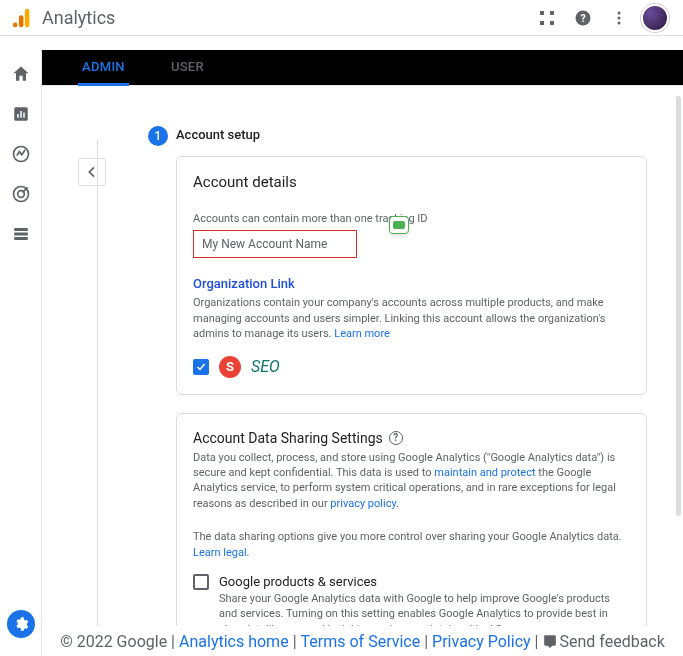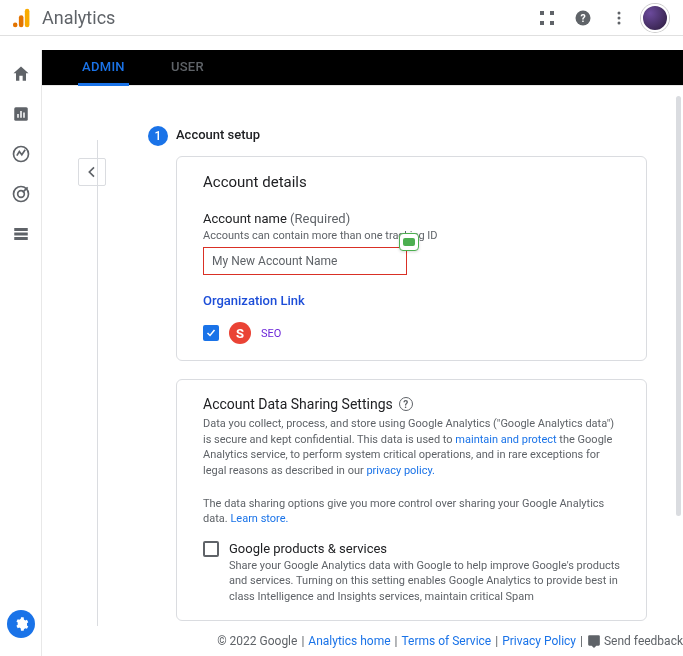--- a/index.html
+++ b/index.html
@@ -29,42 +29,42 @@
   .main-scroll { position:absolute; left:0; top:0; right:8px; bottom:0; }
   .scrollbar-ind { position:absolute; right:2px; top:10px; width:5px; height:420px; background:#dadce0; border-radius:3px;}
   .stepper-col { position:absolute; left:36px; top:12px; bottom:0; width:70px; }
   .back-circle { width:28px; height:28px; border:1px solid #dadce0; border-radius:2px; display:flex;align-items:center;justify-content:center; color:#5f6368; margin-top:60px; margin-left:0; }
   .back-circle svg{width:16px;height:16px;}
   .vline { position:absolute; left:55px; top:54px; bottom:0; width:1px; background:#dadce0;}
   .step-badge { position:absolute; left:106px; top:40px; width:20px; height:20px; border-radius:50%; background:#1a73e8; color:#fff; font-size:12px; font-weight:500; display:flex;align-items:center;justify-content:center;}
   .step-title { position:absolute; left:134px; top:41px; font-size:13px; font-weight:500; color:#202124;}
 
   .content { position:absolute; left:134px; top:70px; right:28px; bottom:0; }
-  .card { border:1px solid #dadce0; border-radius:6px; padding:16px 26px; margin-bottom:18px; }
+  .card { border:1px solid #dadce0; border-radius:6px; padding:16px 16px; margin-bottom:18px; }
   .card h3 { font-size:15px; font-weight:400; color:#202124; margin-bottom:14px; }
   .field-label { font-size:13px; color:#202124; margin-bottom:2px; }
   .field-label .req { color:#5f6368; }
   .field-help { font-size:11px; color:#5f6368; line-height:1.4;}
   .input-row { position:relative; margin-top:4px; }
-  .text-input { width:204px; border:1px solid #d93025; padding:6px 8px; font-size:12px; color:#5f6368; outline:none; }
+  .text-input { width:164px; border:1px solid #d93025; padding:6px 8px; font-size:12px; color:#5f6368; outline:none; }
   .pw-badge { position:absolute; left:196px; top:-14px; width:20px; height:18px; border:1px solid #4caf50; border-radius:4px; background:#fff; display:flex;align-items:center;justify-content:center; box-shadow:0 1px 3px rgba(0,0,0,.15);}
   .pw-badge::after{content:"";width:12px;height:8px;background:#4caf50;border-radius:2px;}
   .section-sub { font-size:13px; font-weight:500; color:#1d4ed8; margin-top:18px; margin-bottom:4px;}
   .checkbox-row { display:flex; align-items:center; gap:10px; margin-top:14px; flex-wrap:wrap;}
   .cb { width:16px; height:16px; border:2px solid #1a73e8; background:#1a73e8; display:flex;align-items:center;justify-content:center; color:#fff; border-radius:2px;}
   .cb.unchecked { background:#fff; border-color:#5f6368;}
   .cb svg{width:12px;height:12px;}
   .org-badge{width:22px;height:22px;border-radius:50%;background:#ea4335;color:#fff;font-weight:700;font-size:13px;display:flex;align-items:center;justify-content:center;}
   .sharing-title{font-size:14px;color:#202124;display:flex;align-items:center;gap:6px;margin-bottom:4px;}
   .qmark{width:14px;height:14px;border:1.5px solid #5f6368;border-radius:50%;display:inline-flex;align-items:center;justify-content:center;font-size:10px;color:#5f6368;font-weight:700;}
   .share-opt{display:flex;gap:10px;margin-top:14px;}
   .share-opt .opt-text{flex:1;}
   .share-opt .opt-title{font-size:13px;color:#202124;margin-bottom:2px;}
 
-  .footer{position:absolute;left:42px;bottom:0;right:0;height:30px;display:flex;align-items:center;justify-content:flex-end;font-size:12px;color:#5f6368;gap:4px;background:#fff;z-index:3;}
+  .footer{position:absolute;left:42px;bottom:0;right:0;height:30px;display:flex;align-items:center;justify-content:center;font-size:16px;color:#5f6368;gap:4px;background:#fff;z-index:3;}
   .footer .sep{color:#5f6368;}
   .fb-icon{display:inline-flex;width:14px;height:14px;margin-right:3px;}
 </style>
 </head>
 <body>
 
 <div class="topbar">
   <div class="logo">
     <svg width="22" height="22" viewBox="0 0 24 24">
         <rect x="14" y="2" width="5" height="20" rx="2.5" fill="#f9ab00"></rect>
@@ -159,51 +159,51 @@
       </div>
     </div>
     <div class="step-badge">1</div>
     <div class="step-title">Account setup</div>
 
     <div class="content">
 
       <div class="card">
         <h3>Account details</h3>
         <div style="margin-top:20px;">
-          <div class="field-label">
-            <span>Account name</span> <span class="req">(Required)</span>
-          </div>
           <div class="field-help">Accounts can contain more than one tracking ID</div>
           <div class="input-row">
             <div class="pw-badge"></div>
             <input class="text-input" value="My New Account Name" style="">
           </div>
         </div>
         <div class="section-sub">Organization Link</div>
+        <div class="field-help">
+          <span>Organizations contain your company's accounts across multiple products, and make managing accounts and users simpler. Linking this account allows the organization's admins to manage its users. </span><a href="#">Learn more</a>
+        </div>
         <div class="checkbox-row">
           <div class="cb">
               <svg viewBox="0 0 24 24" fill="none" stroke="#fff" stroke-width="3">
                 <path d="M5 12l5 5 9-11"></path>
               </svg>
             </div>
           <div class="org-badge">S</div>
-          <span style="font-size:11px;color:#6d28d9;">SEO</span>
+          <span style="font-size:16px;color:#0f766e;font-style:italic;">SEO</span>
         </div>
       </div>
 
       <div class="card">
         <div class="sharing-title">
           <span>Account Data Sharing Settings</span>
           <span class="qmark">?</span>
         </div>
         <div class="field-help">
           <span>Data you collect, process, and store using Google Analytics ("Google Analytics data") is secure and kept confidential. This data is used to </span><a href="#">maintain and protect</a><span> the Google Analytics service, to perform system critical operations, and in rare exceptions for legal reasons as described in our </span><a href="#">privacy policy.</a>
         </div>
         <div class="field-help" style="margin-top:18px;">
-          <span>The data sharing options give you more control over sharing your Google Analytics data. </span><a href="#">Learn store.</a>
+          <span>The data sharing options give you more control over sharing your Google Analytics data. </span><a href="#">Learn legal.</a>
         </div>
         <div class="share-opt">
           <div class="cb unchecked"></div>
           <div class="opt-text">
             <div class="opt-title">Google products &amp; services</div>
             <div class="field-help">Share your Google Analytics data with Google to help improve Google's products and services. Turning on this setting enables Google Analytics to provide best in class Intelligence and Insights services, maintain critical Spam</div>
           </div>
         </div>
       </div>
     </div>

